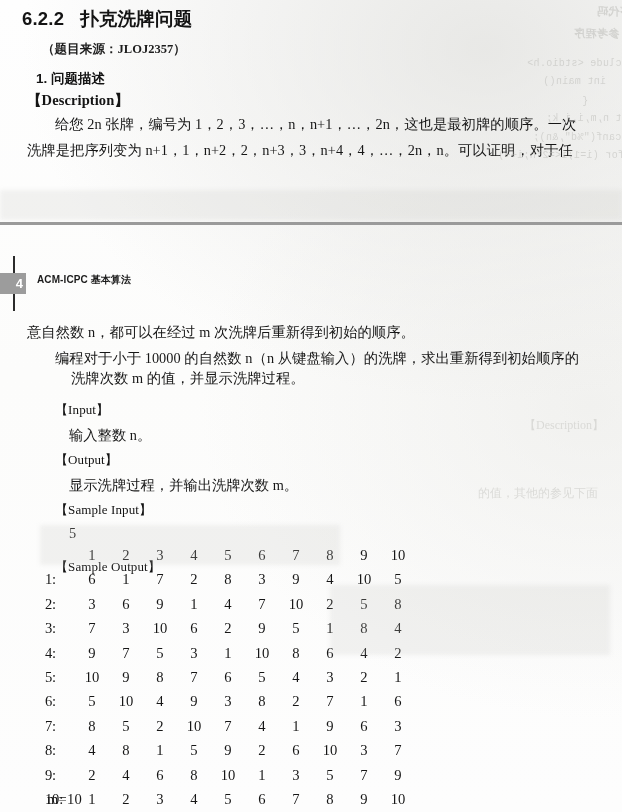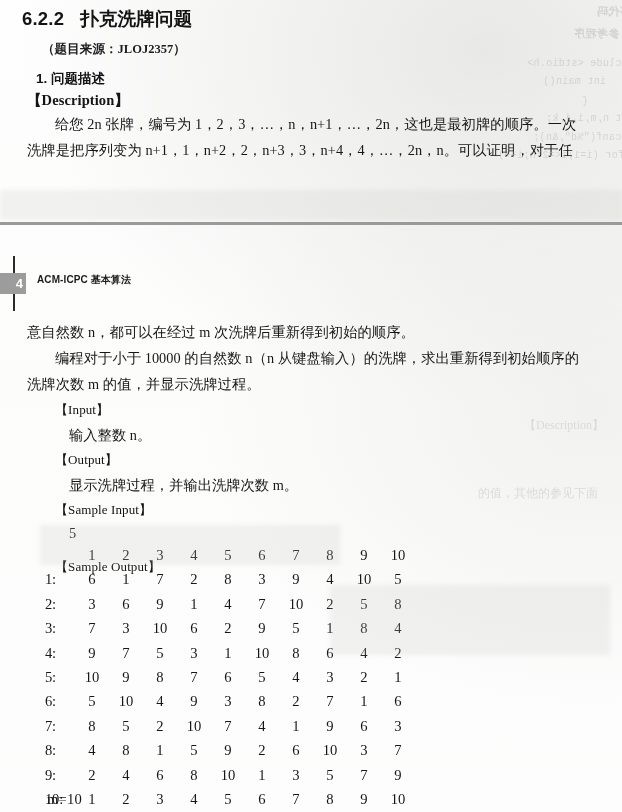--- a/index.html
+++ b/index.html
@@ -295,21 +295,21 @@
   <div class="frag-divider"></div>
 
   <div class="frag-bottom">
 
     <div class="folio-rule"></div>
     <div class="folio-box">4</div>
     <div class="running-head">ACM-ICPC 基本算法</div>
 
     <div class="bb para" style="top:98px;">意自然数 n，都可以在经过 m 次洗牌后重新得到初始的顺序。</div>
     <div class="bb para ind" style="top:124px;">编程对于小于 10000 的自然数 n（n 从键盘输入）的洗牌，求出重新得到初始顺序的</div>
-    <div class="bb para" style="top:150px;">洗牌次数 m 的值，并显示洗牌过程。</div>
+    <div class="bb para" style="top:144px;margin-left:44px;">洗牌次数 m 的值，并显示洗牌过程。</div>
 
     <div class="bb tag" style="top:176px;">【Input】</div>
     <div class="bb val" style="top:201px;">输入整数 n。</div>
 
     <div class="bb tag" style="top:226px;">【Output】</div>
     <div class="bb tag" style="top:276px;">【Sample Input】</div>
 
     <div class="bb val" style="top:251px;">显示洗牌过程，并输出洗牌次数 m。</div>
     <div class="bb val" style="top:300px;">5</div>
 

